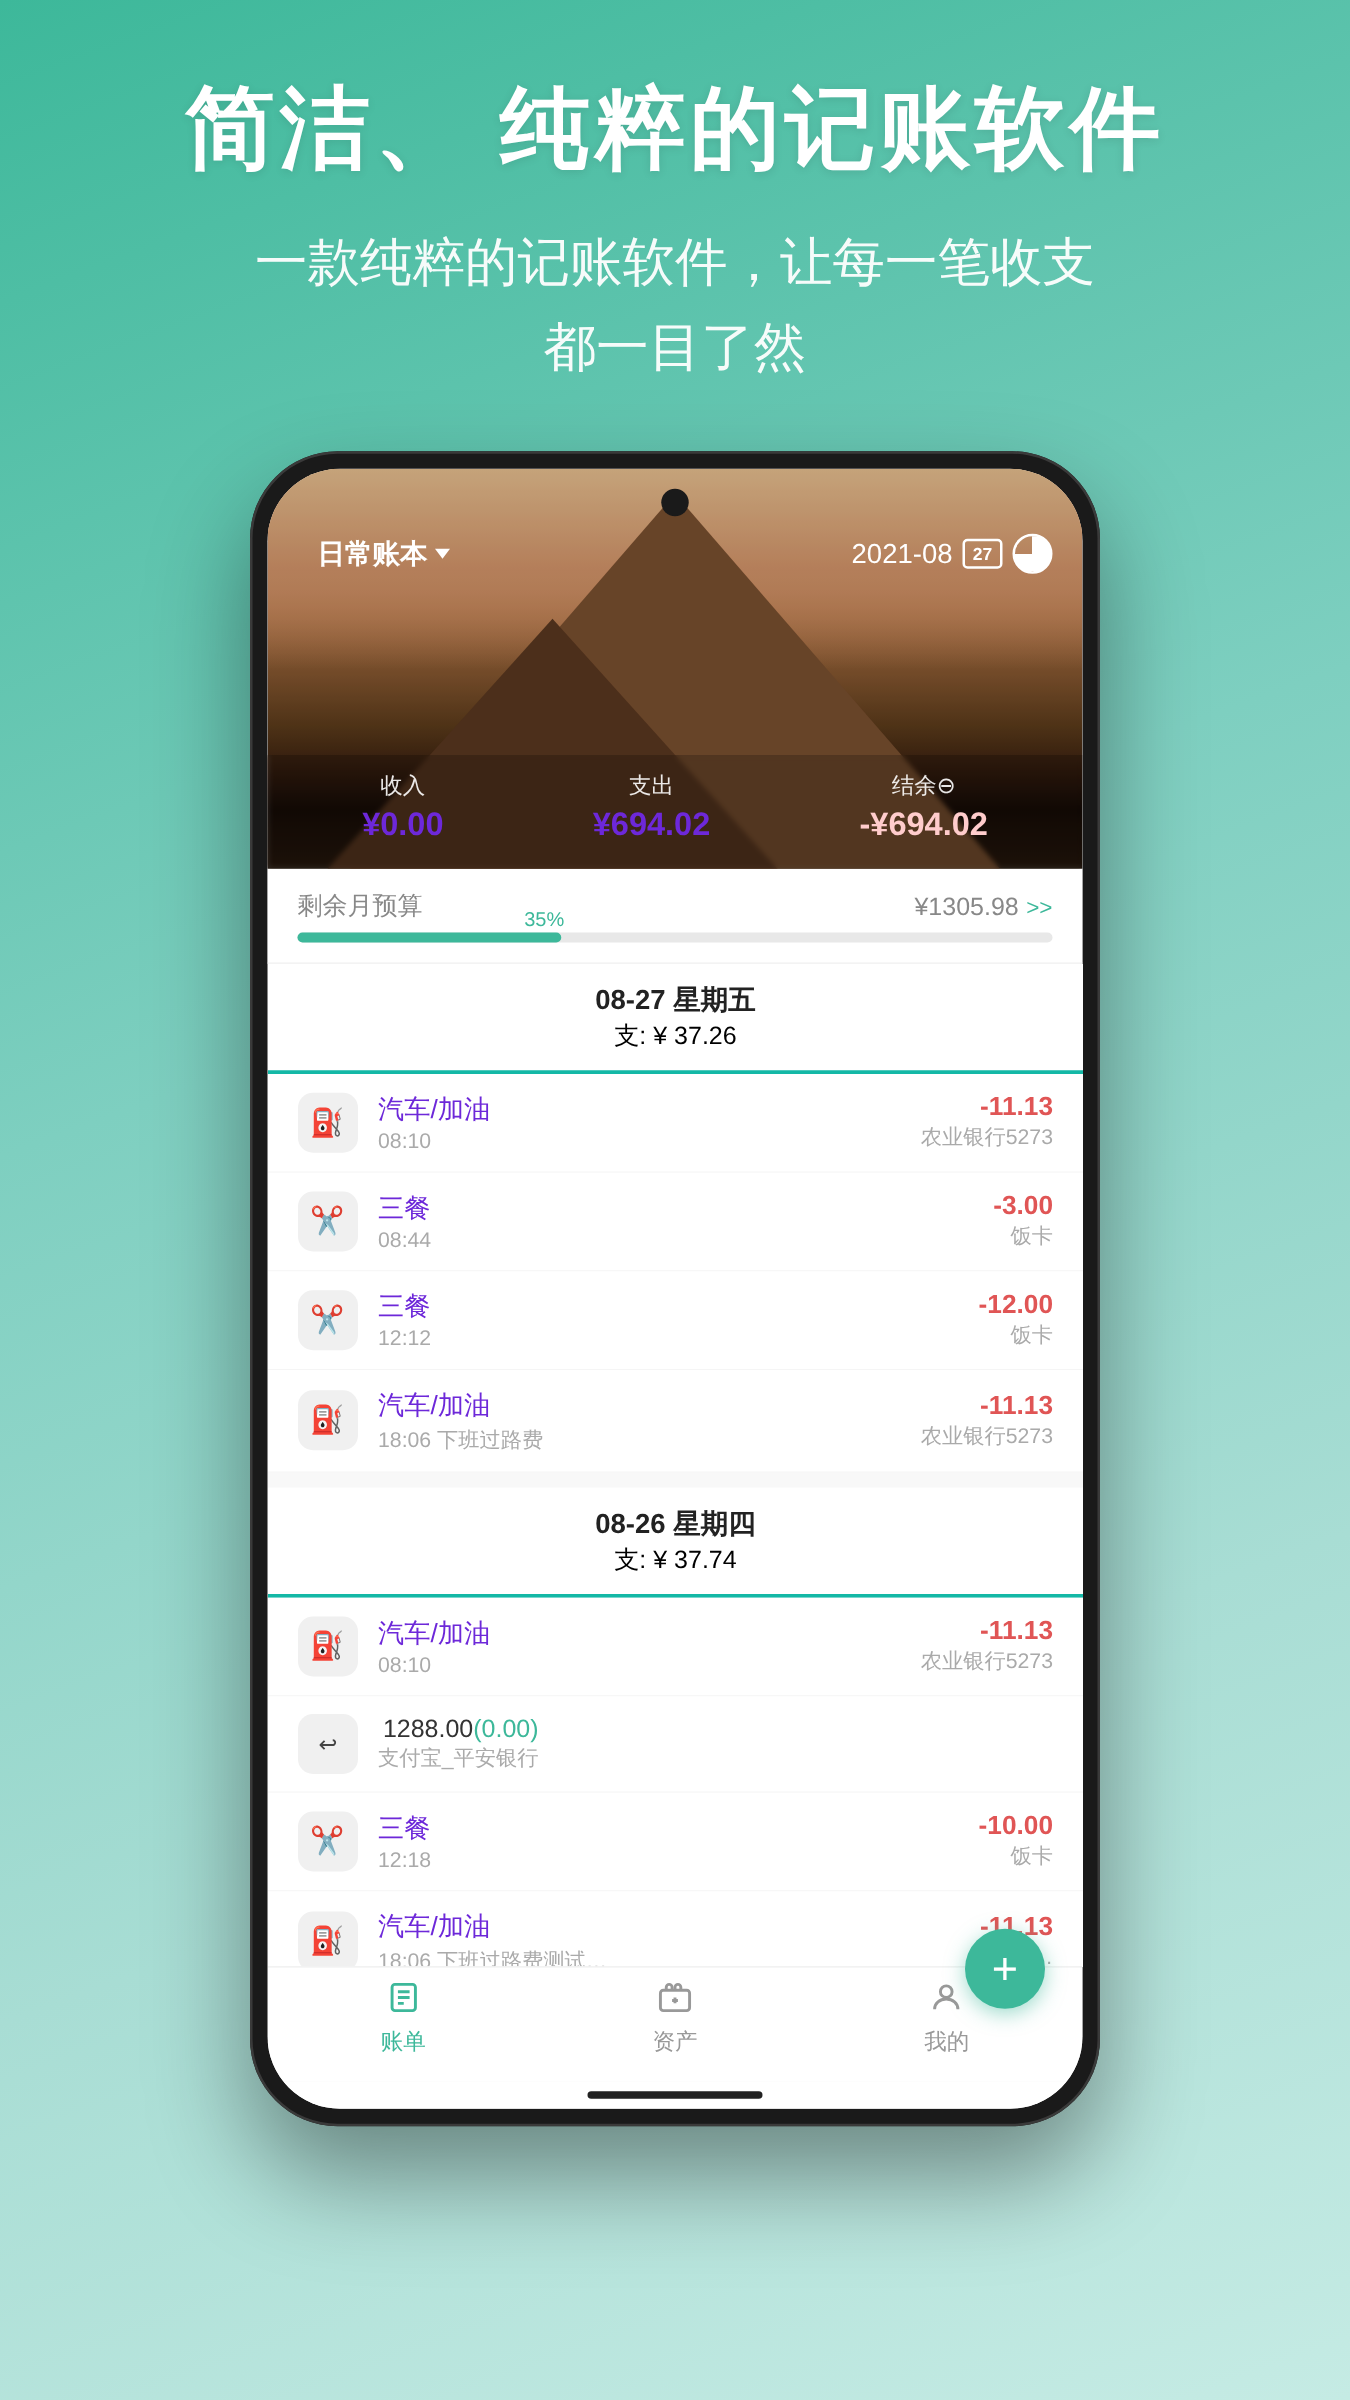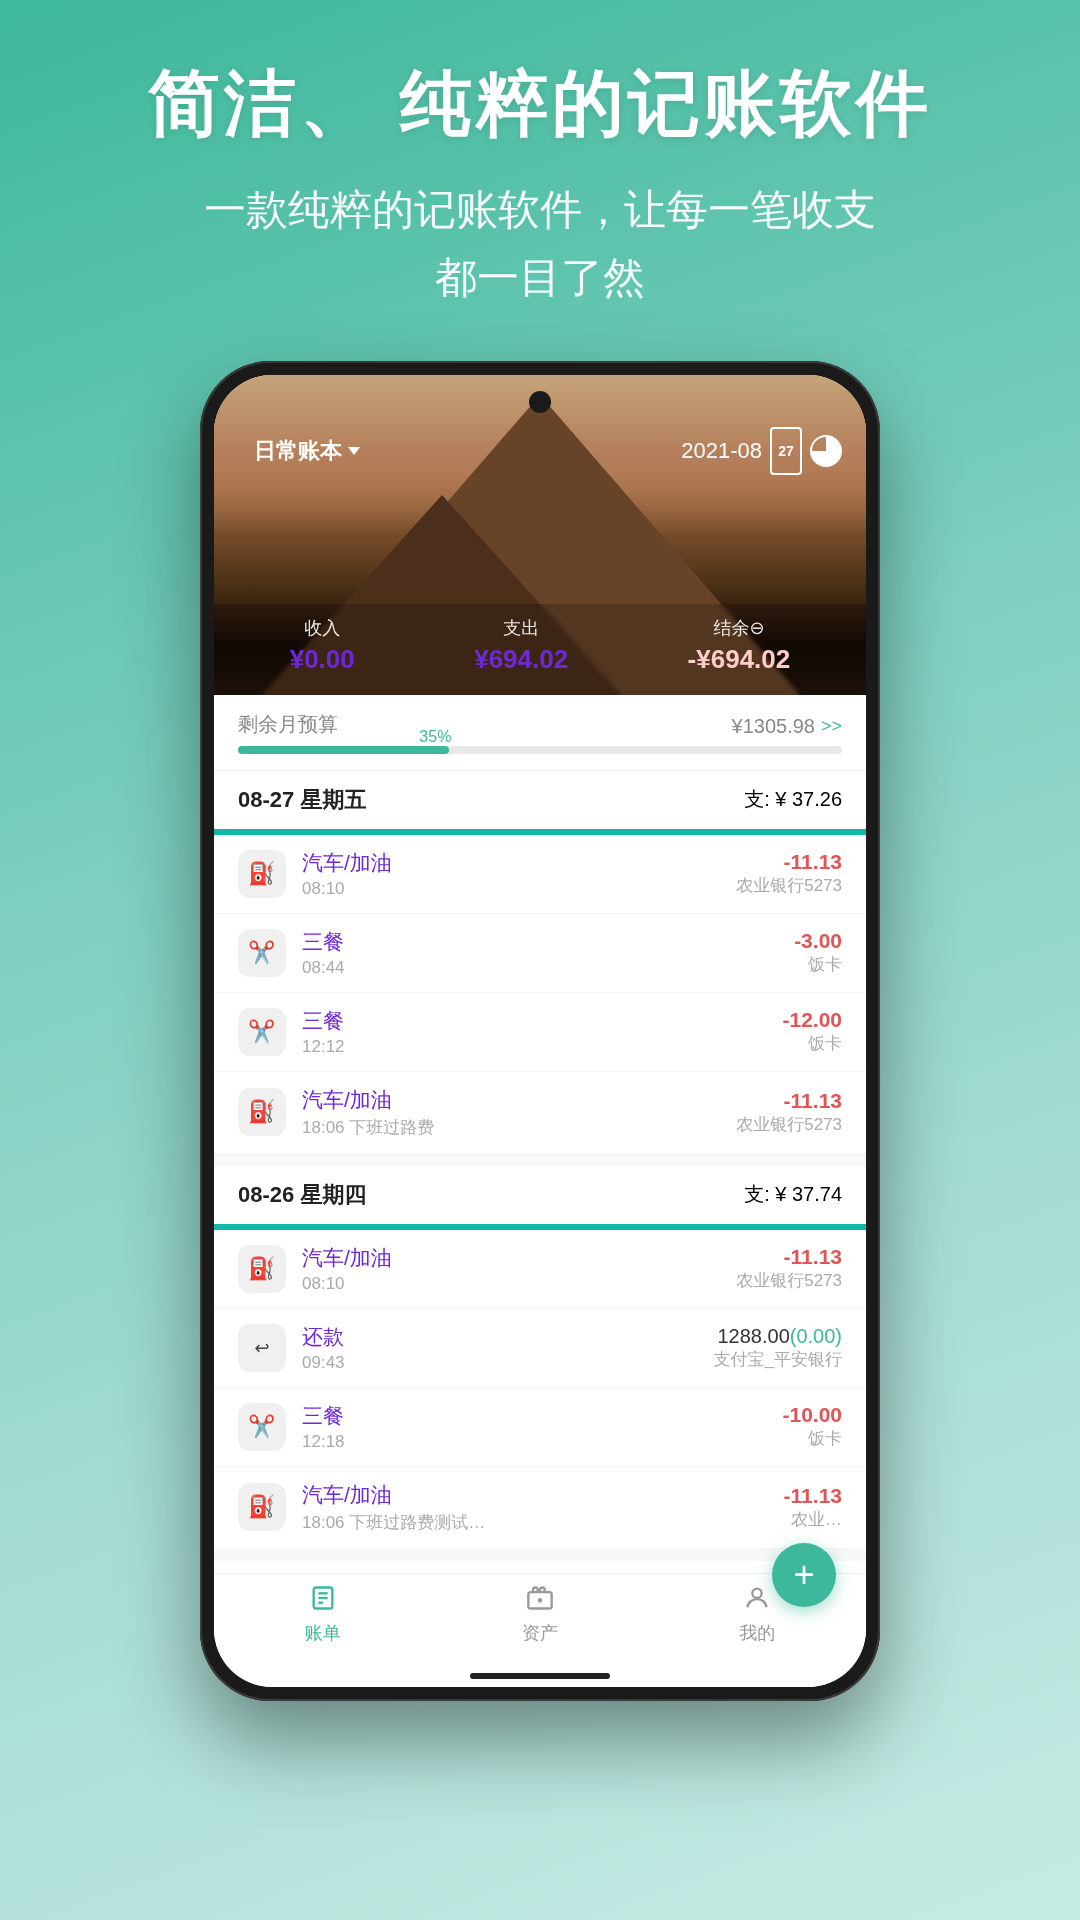--- a/index.html
+++ b/index.html
@@ -173,21 +173,21 @@
       align-items: center;
       gap: 8px;
     }
     .date-text {
       color: white;
       font-size: 22px;
       font-weight: 500;
     }
     .calendar-icon {
       width: 32px;
-      height: 48px;
+      height: 24px;
       border: 2px solid white;
       border-radius: 4px;
       display: flex;
       align-items: center;
       justify-content: center;
       color: white;
       font-size: 14px;
       font-weight: 700;
     }
     .pie-icon {
@@ -287,21 +287,22 @@
     .day-group {
       background: white;
       margin-bottom: 12px;
     }
     .day-header {
       display: flex;
       justify-content: space-between;
       align-items: center;
       padding: 14px 24px;
       background: white;
-      border-bottom: 6px solid #14b8a6;
+      border-bottom: 3px solid #14b8a6;
+      flex-direction: column;
     }
     .day-title {
       font-size: 22px;
       font-weight: 700;
       color: #222;
     }
     .day-total {
       font-size: 20px;
       color: #000000;
       font-weight: 500;
@@ -553,24 +554,20 @@
               <div class="tx-name">汽车/加油</div>
               <div class="tx-time">08:10</div>
             </div>
             <div class="tx-amount-col">
               <div class="tx-amount">-11.13</div>
               <div class="tx-account">农业银行5273</div>
             </div>
           </div>
           <div class="transaction-item">
             <div class="tx-icon" style="font-size:18px;">↩</div>
-            <div class="tx-info">
-              <div class="tx-name">还款</div>
-              <div class="tx-time">09:43</div>
-            </div>
             <div class="tx-amount-col">
               <div class="tx-special">1288.00<span style="color:#3db89a;">(0.00)</span></div>
               <div class="tx-account">支付宝_平安银行</div>
             </div>
           </div>
           <div class="transaction-item">
             <div class="tx-icon">✂️</div>
             <div class="tx-info">
               <div class="tx-name">三餐</div>
               <div class="tx-time">12:18</div>

